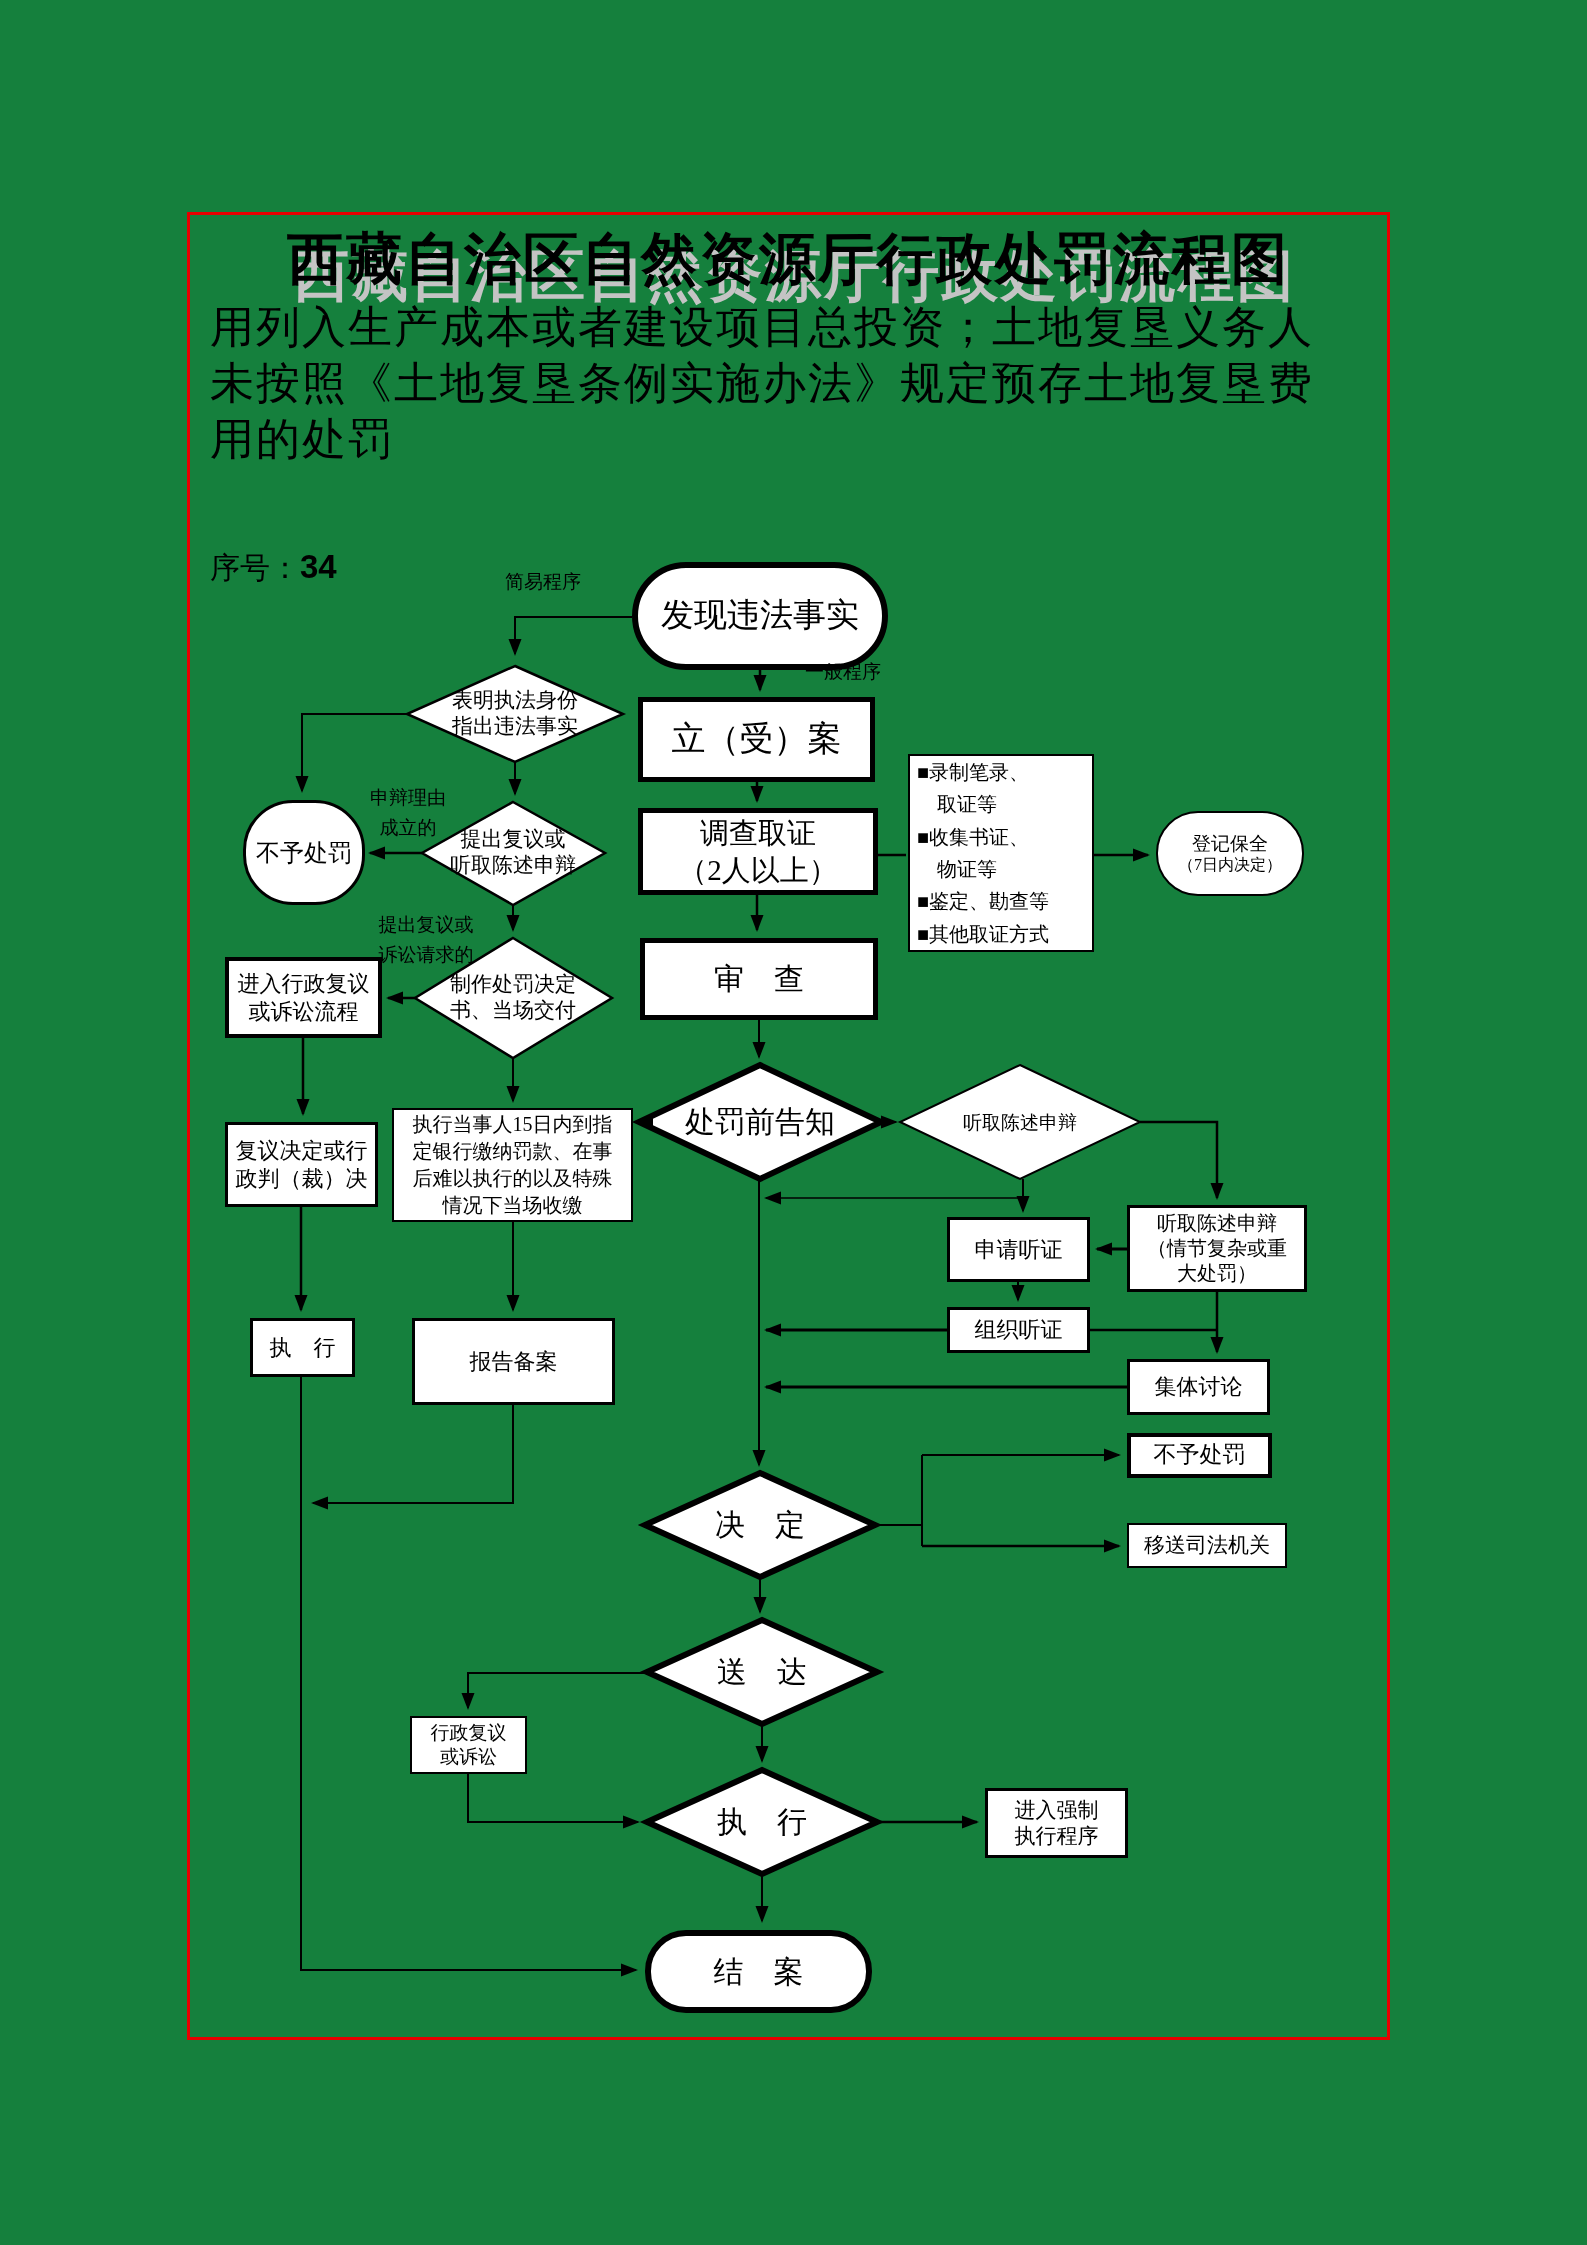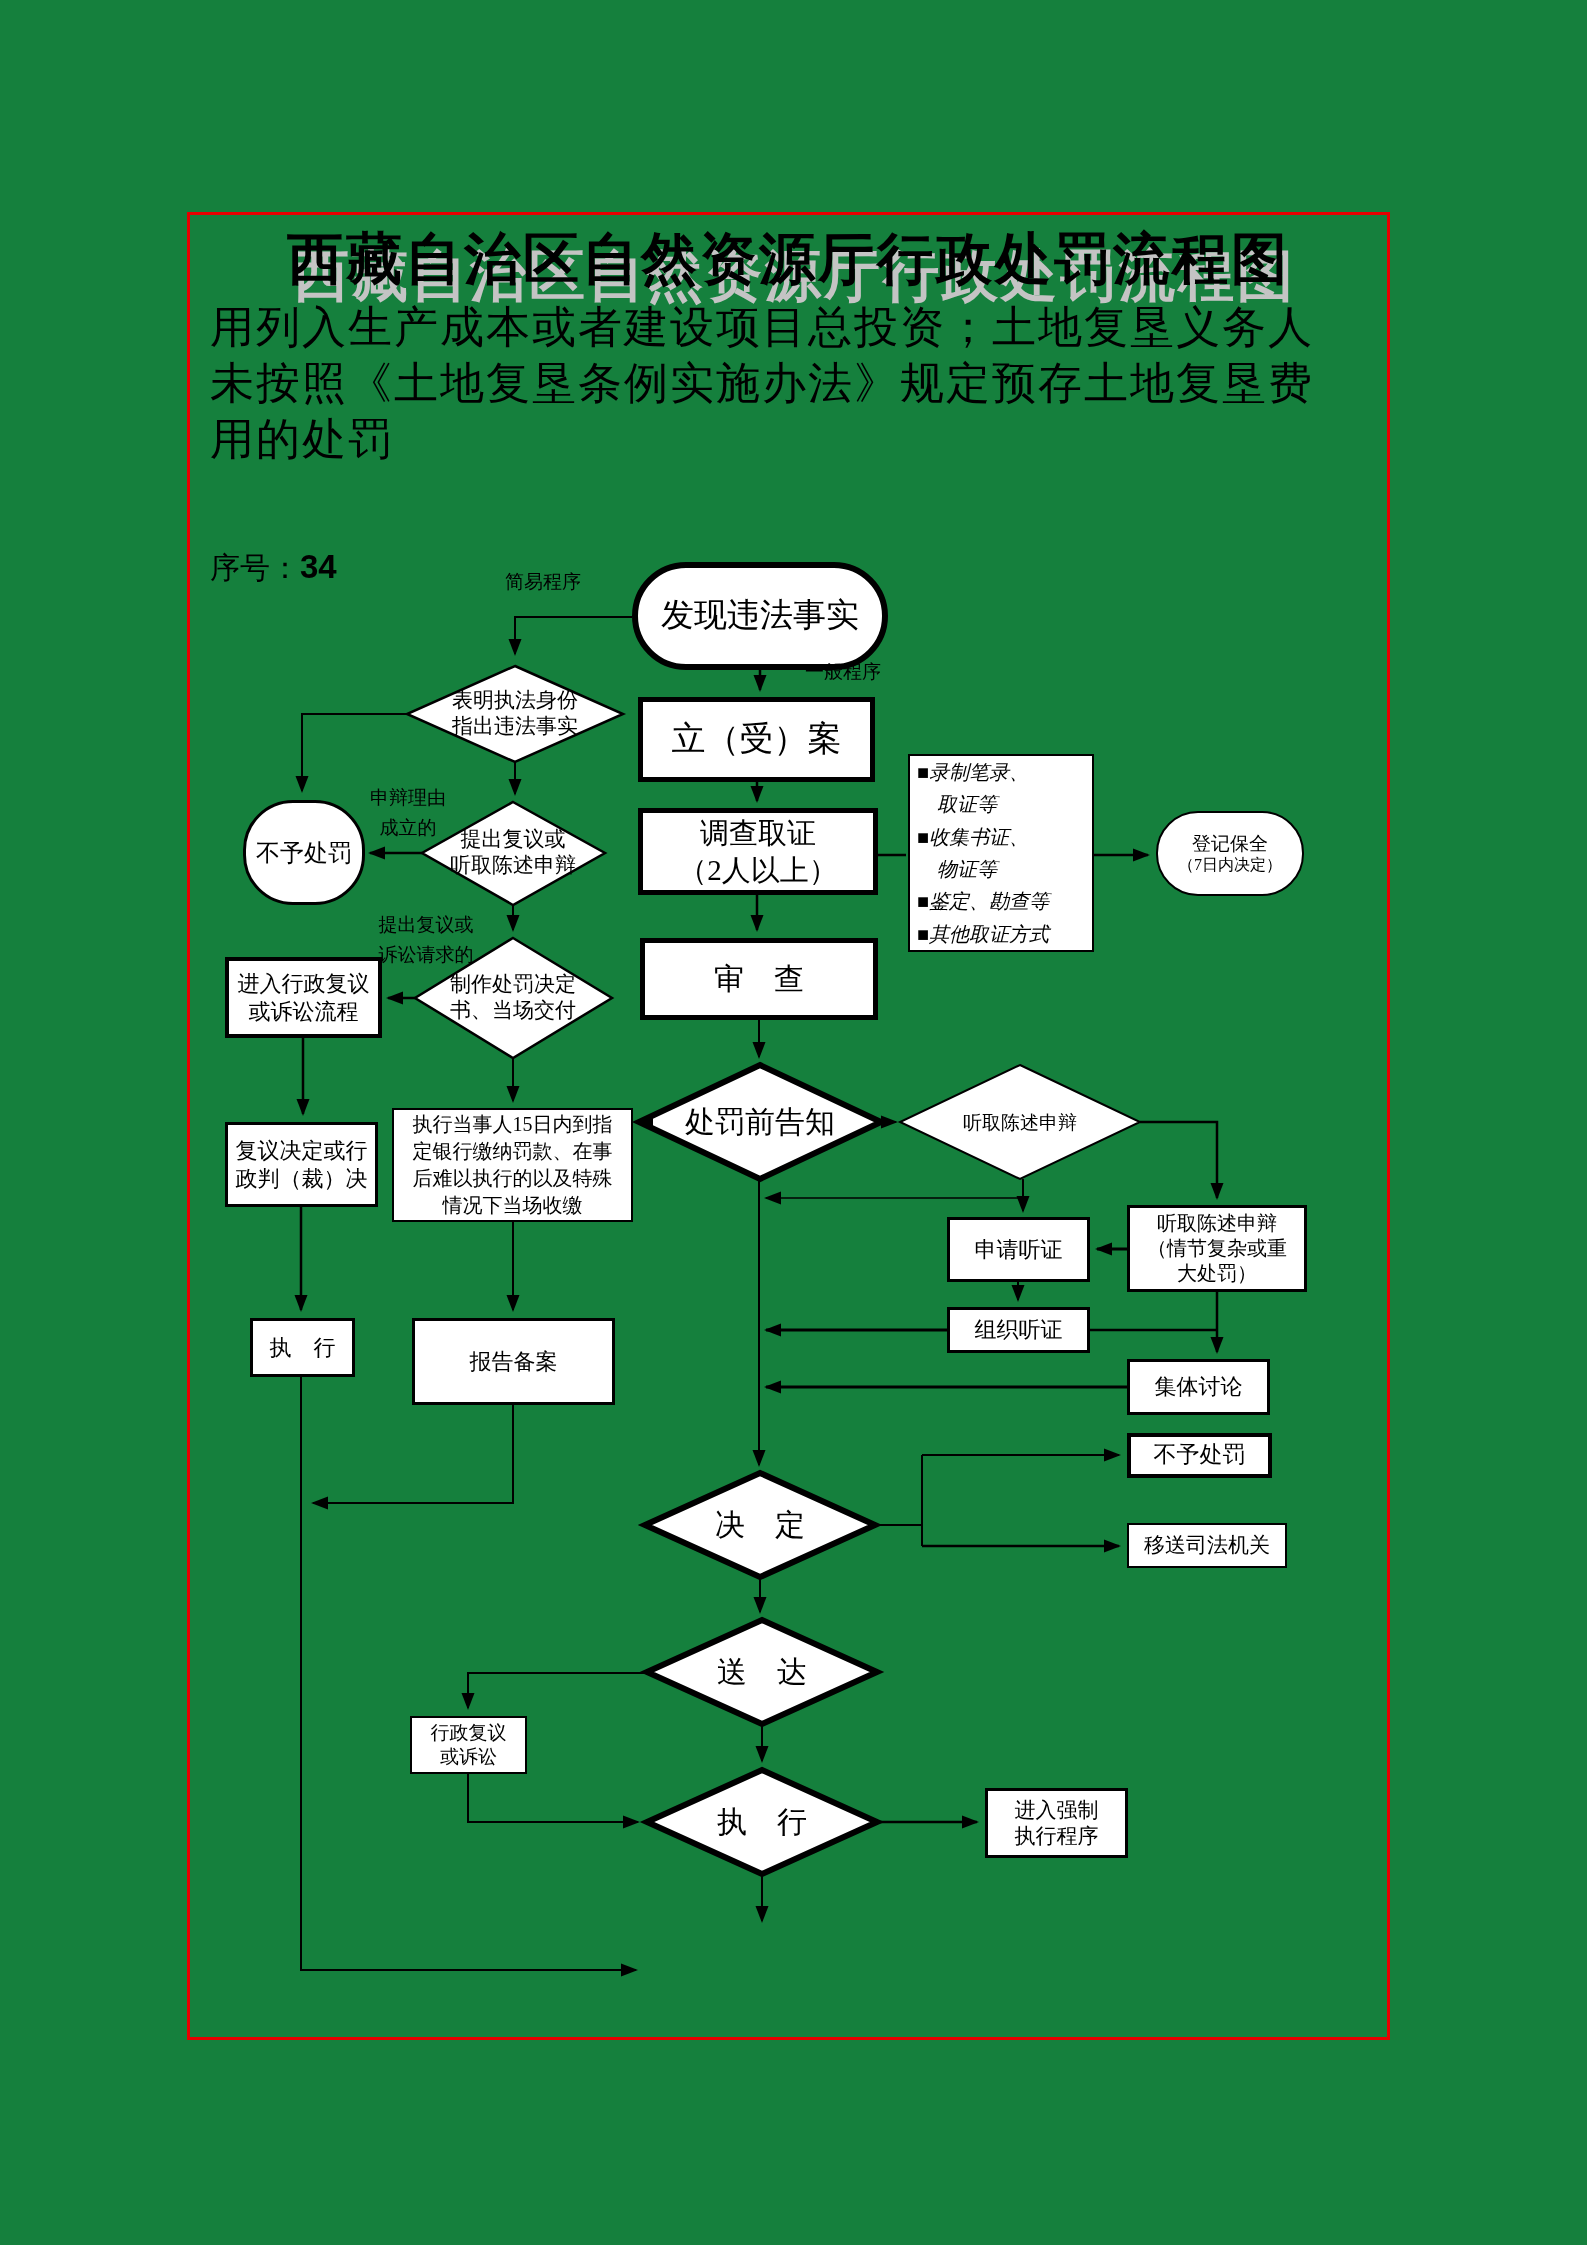--- a/index.html
+++ b/index.html
@@ -16,21 +16,21 @@
   .serial{position:absolute;left:210px;top:548px;z-index:2;font-size:30px;}
   .serial b{font-family:"Liberation Sans","DejaVu Sans",sans-serif;font-size:33px;font-weight:700;}
   .box{position:absolute;box-sizing:border-box;background:#fff;border:3px solid #000;
        display:flex;flex-direction:column;align-items:center;justify-content:center;
        text-align:center;z-index:2;line-height:1.25;}
   .b2{border-width:2px}.b4{border-width:4px}.b5{border-width:5px}.b6{border-width:6px}
   .stadium{border-radius:60px;font-family:Liberation Serif, serif;}
   .dtext{position:absolute;background:transparent;display:flex;flex-direction:column;
          align-items:center;justify-content:center;text-align:center;z-index:3;line-height:1.22;}
   .lbl{position:absolute;background:transparent;text-align:center;z-index:3;line-height:1.5;}
-  .left-list{align-items:flex-start;text-align:left;padding-left:7px;line-height:1.62;font-style:italic;}
+  .left-list{align-items:flex-start;text-align:left;padding-left:7px;line-height:1.62;}
 </style>
 </head>
 <body>
 
 <div id="page">
   <div id="frame"></div>
 
   <div class="title">西藏自治区自然资源厅行政处罚流程图</div>
   <div class="desc">
     <div>用列入生产成本或者建设项目总投资；土地复垦义务人</div>
@@ -171,20 +171,23 @@
     <span>移送司法机关</span>
   </div>
   <div class="box b2" style="left:410px;top:1716px;width:117px;height:58px;font-size:19px;">
     <span>行政复议</span>
     <span>或诉讼</span>
   </div>
   <div class="box" style="left:985px;top:1788px;width:143px;height:70px;font-size:21px;">
     <span>进入强制</span>
     <span>执行程序</span>
   </div>
+  <div class="box stadium b6" style="left:645px;top:1930px;width:227px;height:83px;font-size:30px;border-radius:41px;">
+    <span>结　案</span>
+  </div>
 
   <div class="dtext" style="left:407px;top:680px;width:216px;height:68px;font-size:21px;">
     <span>表明执法身份</span>
     <span>指出违法事实</span>
   </div>
   <div class="dtext" style="left:413px;top:820px;width:200px;height:66px;font-size:21px;">
     <span>提出复议或</span>
     <span>听取陈述申辩</span>
   </div>
   <div class="dtext" style="left:413px;top:965px;width:200px;height:66px;font-size:21px;">

